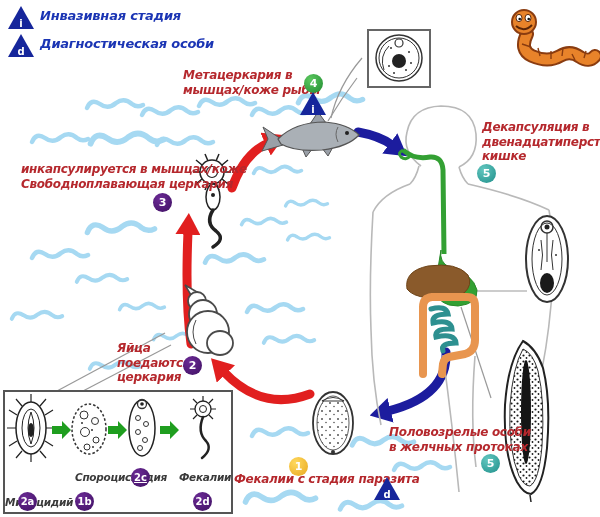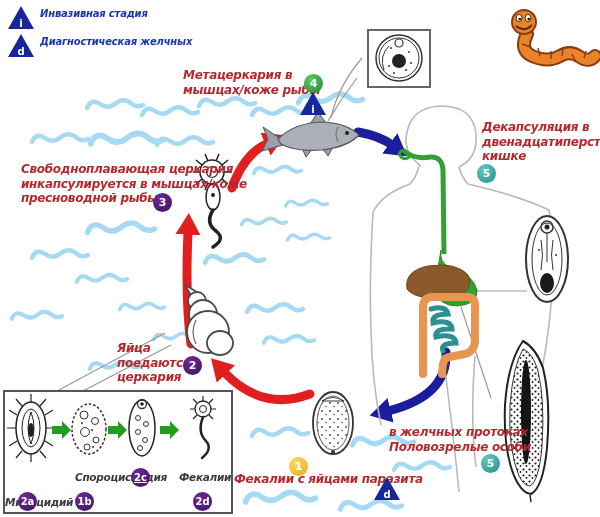--- a/index.html
+++ b/index.html
@@ -2,21 +2,21 @@
 <html><head>
 <meta charset="utf-8">
 <style>
   html,body{margin:0;padding:0;background:#fff;}
   #stage{position:relative;width:600px;height:517px;background:#fff;overflow:hidden;
          font-family:"DejaVu Sans",sans-serif;}
   #art{position:absolute;left:0;top:0;z-index:0;}
   .lbl{position:absolute;z-index:2;font-weight:bold;font-style:italic;font-size:12px;
        line-height:14.5px;color:#b5282d;letter-spacing:-0.3px;}
   .lbl div{white-space:nowrap;}
-  .legend-lbl{position:absolute;z-index:2;font-weight:bold;font-style:italic;font-size:10px;
+  .legend-lbl{position:absolute;z-index:2;font-weight:bold;font-style:italic;font-size:13px;
        color:#1b35b4;white-space:nowrap;letter-spacing:-0.2px;}
   .stage-lbl{position:absolute;z-index:2;font-weight:bold;font-style:italic;font-size:10.5px;
        color:#3a3a3a;white-space:nowrap;letter-spacing:-0.3px;}
   .badge{position:absolute;z-index:3;width:19px;height:19px;border-radius:50%;
        display:flex;align-items:center;justify-content:center;color:#fff;
        font-weight:bold;font-size:11px;font-style:normal;}
   .badge.small-text{font-size:10px;}
   .badge.purple{background:radial-gradient(circle at 35% 30%, #6b2a95, #3f1062);}
   .badge.green{background:radial-gradient(circle at 35% 30%, #5cc860, #1f8a2f);}
   .badge.teal{background:radial-gradient(circle at 35% 30%, #63c7c0, #1f8f8a);}
@@ -255,63 +255,62 @@
   </g>
 </svg>
 
   <div class="tri" style="left:8px;top:6px;">
       <span>i</span>
     </div>
   <div class="legend-lbl" style="left:40px;top:8px;">Инвазивная стадия</div>
   <div class="tri" style="left:8px;top:34px;">
       <span>d</span>
     </div>
-  <div class="legend-lbl" style="left:40px;top:36px;">Диагностическая желчных</div>
+  <div class="legend-lbl" style="left:40px;top:36px;">Диагностическая особи</div>
 
   <div class="lbl" style="left:183px;top:68px;">
     <div>Метацеркария в</div>
     <div>мышцах/коже рыбы</div>
   </div>
   <div class="badge green" style="left:304px;top:74px;">4</div>
   <div class="tri" style="left:300px;top:92px;">
       <span>i</span>
     </div>
 
   <div class="lbl" style="left:482px;top:120px;">
     <div>Декапсуляция в</div>
     <div>двенадцатиперстной</div>
     <div>кишке</div>
   </div>
   <div class="badge teal" style="left:477px;top:164px;">5</div>
 
   <div class="lbl" style="left:21px;top:162px;">
+    <div>инкапсулируется в мышцах/коже</div>
     <div>Свободноплавающая церкария</div>
-    <div>инкапсулируется в мышцах/коже</div>
-    <div>пресноводной рыбы</div>
   </div>
   <div class="badge purple" style="left:153px;top:193px;">3</div>
 
   <div class="lbl" style="left:117px;top:341px;">
     <div>Яйца</div>
     <div>поедаются</div>
     <div>церкария</div>
   </div>
   <div class="badge purple" style="left:183px;top:356px;">2</div>
 
   <div class="lbl" style="left:234px;top:472px;">
-    <div>Фекалии с яйцами паразита</div>
+    <div>Фекалии с стадия паразита</div>
   </div>
   <div class="badge gold" style="left:289px;top:457px;">1</div>
   <div class="tri" style="left:374px;top:477px;">
       <span>d</span>
     </div>
 
   <div class="lbl" style="left:389px;top:425px;">
+    <div>Половозрелые особи</div>
     <div>в желчных протоках</div>
-    <div>Половозрелые особи</div>
   </div>
   <div class="badge teal" style="left:481px;top:454px;">5</div>
 
   <div class="stage-lbl" style="left:5px;top:496px;">Мирацидий</div>
   <div class="stage-lbl" style="left:75px;top:471px;">Спороциста</div>
   <div class="stage-lbl" style="left:124px;top:471px;margin-left:7px;">Редия</div>
   <div class="stage-lbl" style="left:179px;top:471px;">Фекалии</div>
   <div class="badge purple small-text" style="left:18px;top:492px;">2a</div>
   <div class="badge purple small-text" style="left:75px;top:492px;">1b</div>
   <div class="badge purple small-text" style="left:131px;top:468px;text-decoration:underline;">2c</div>

